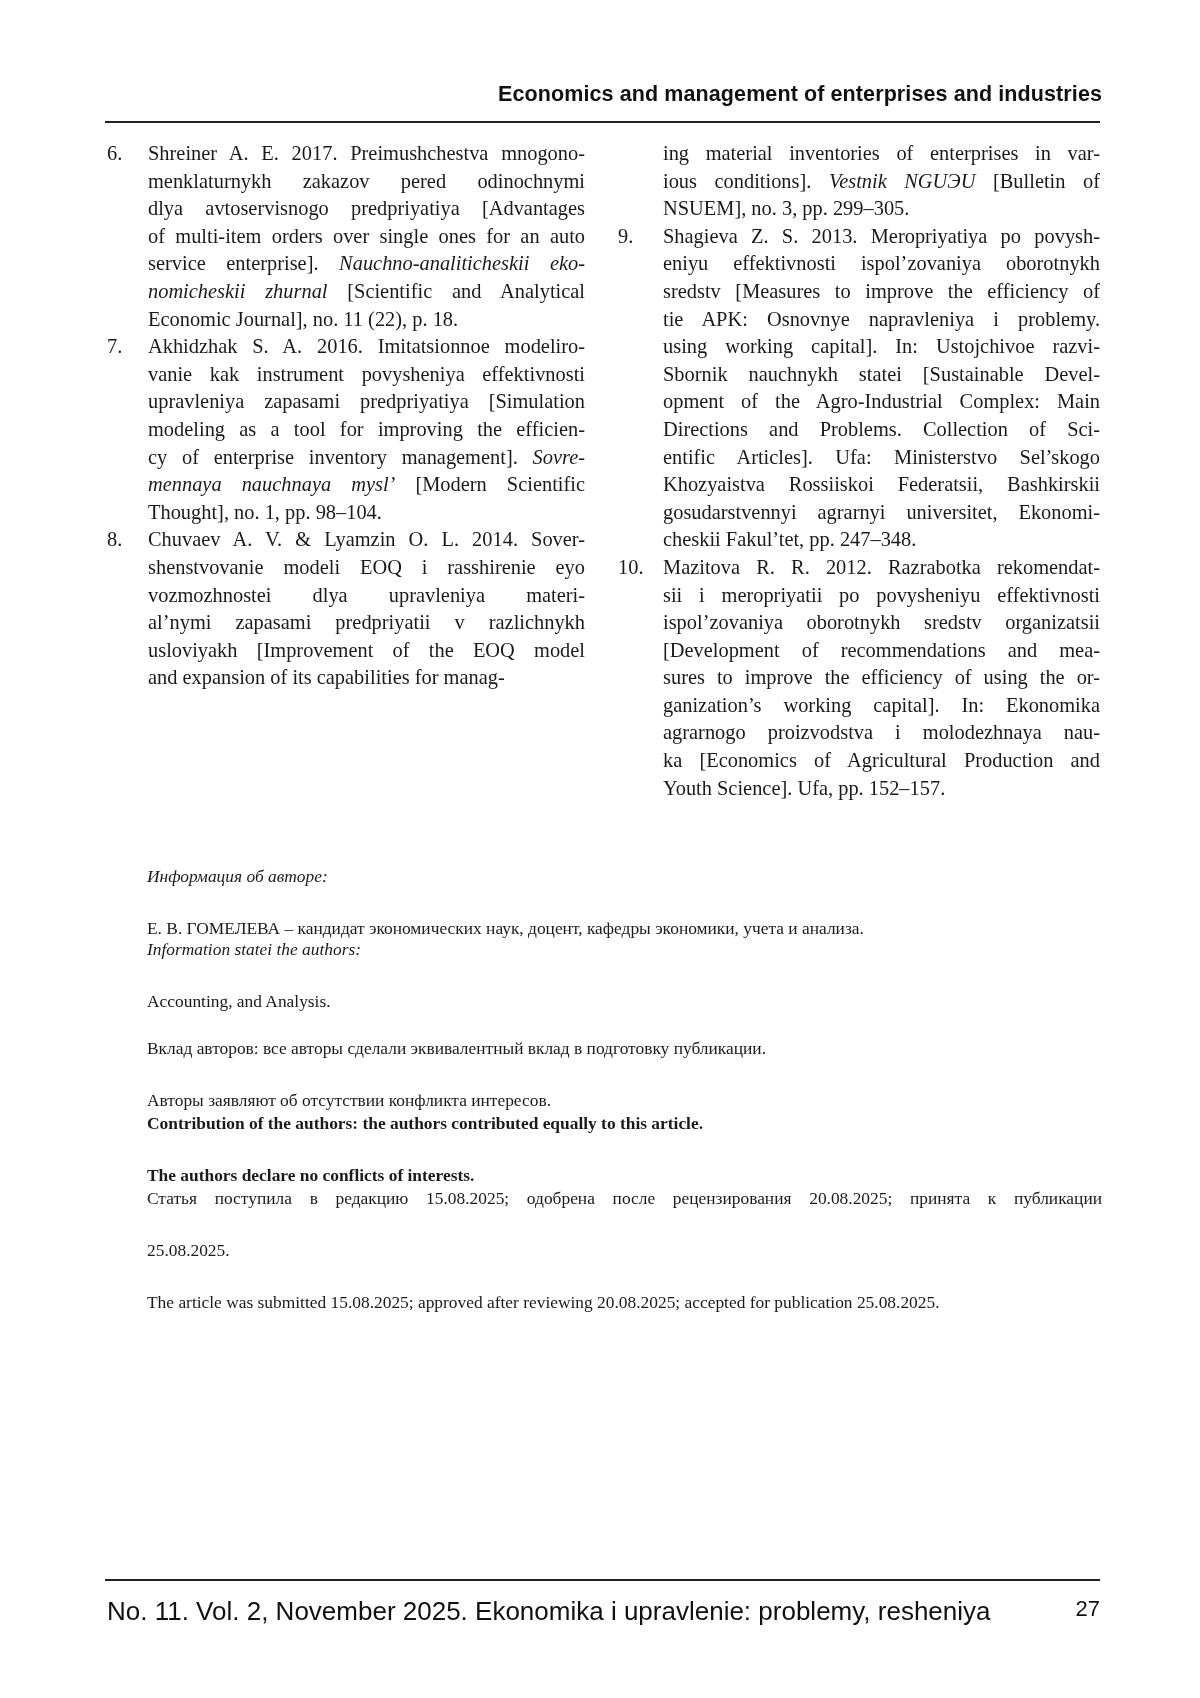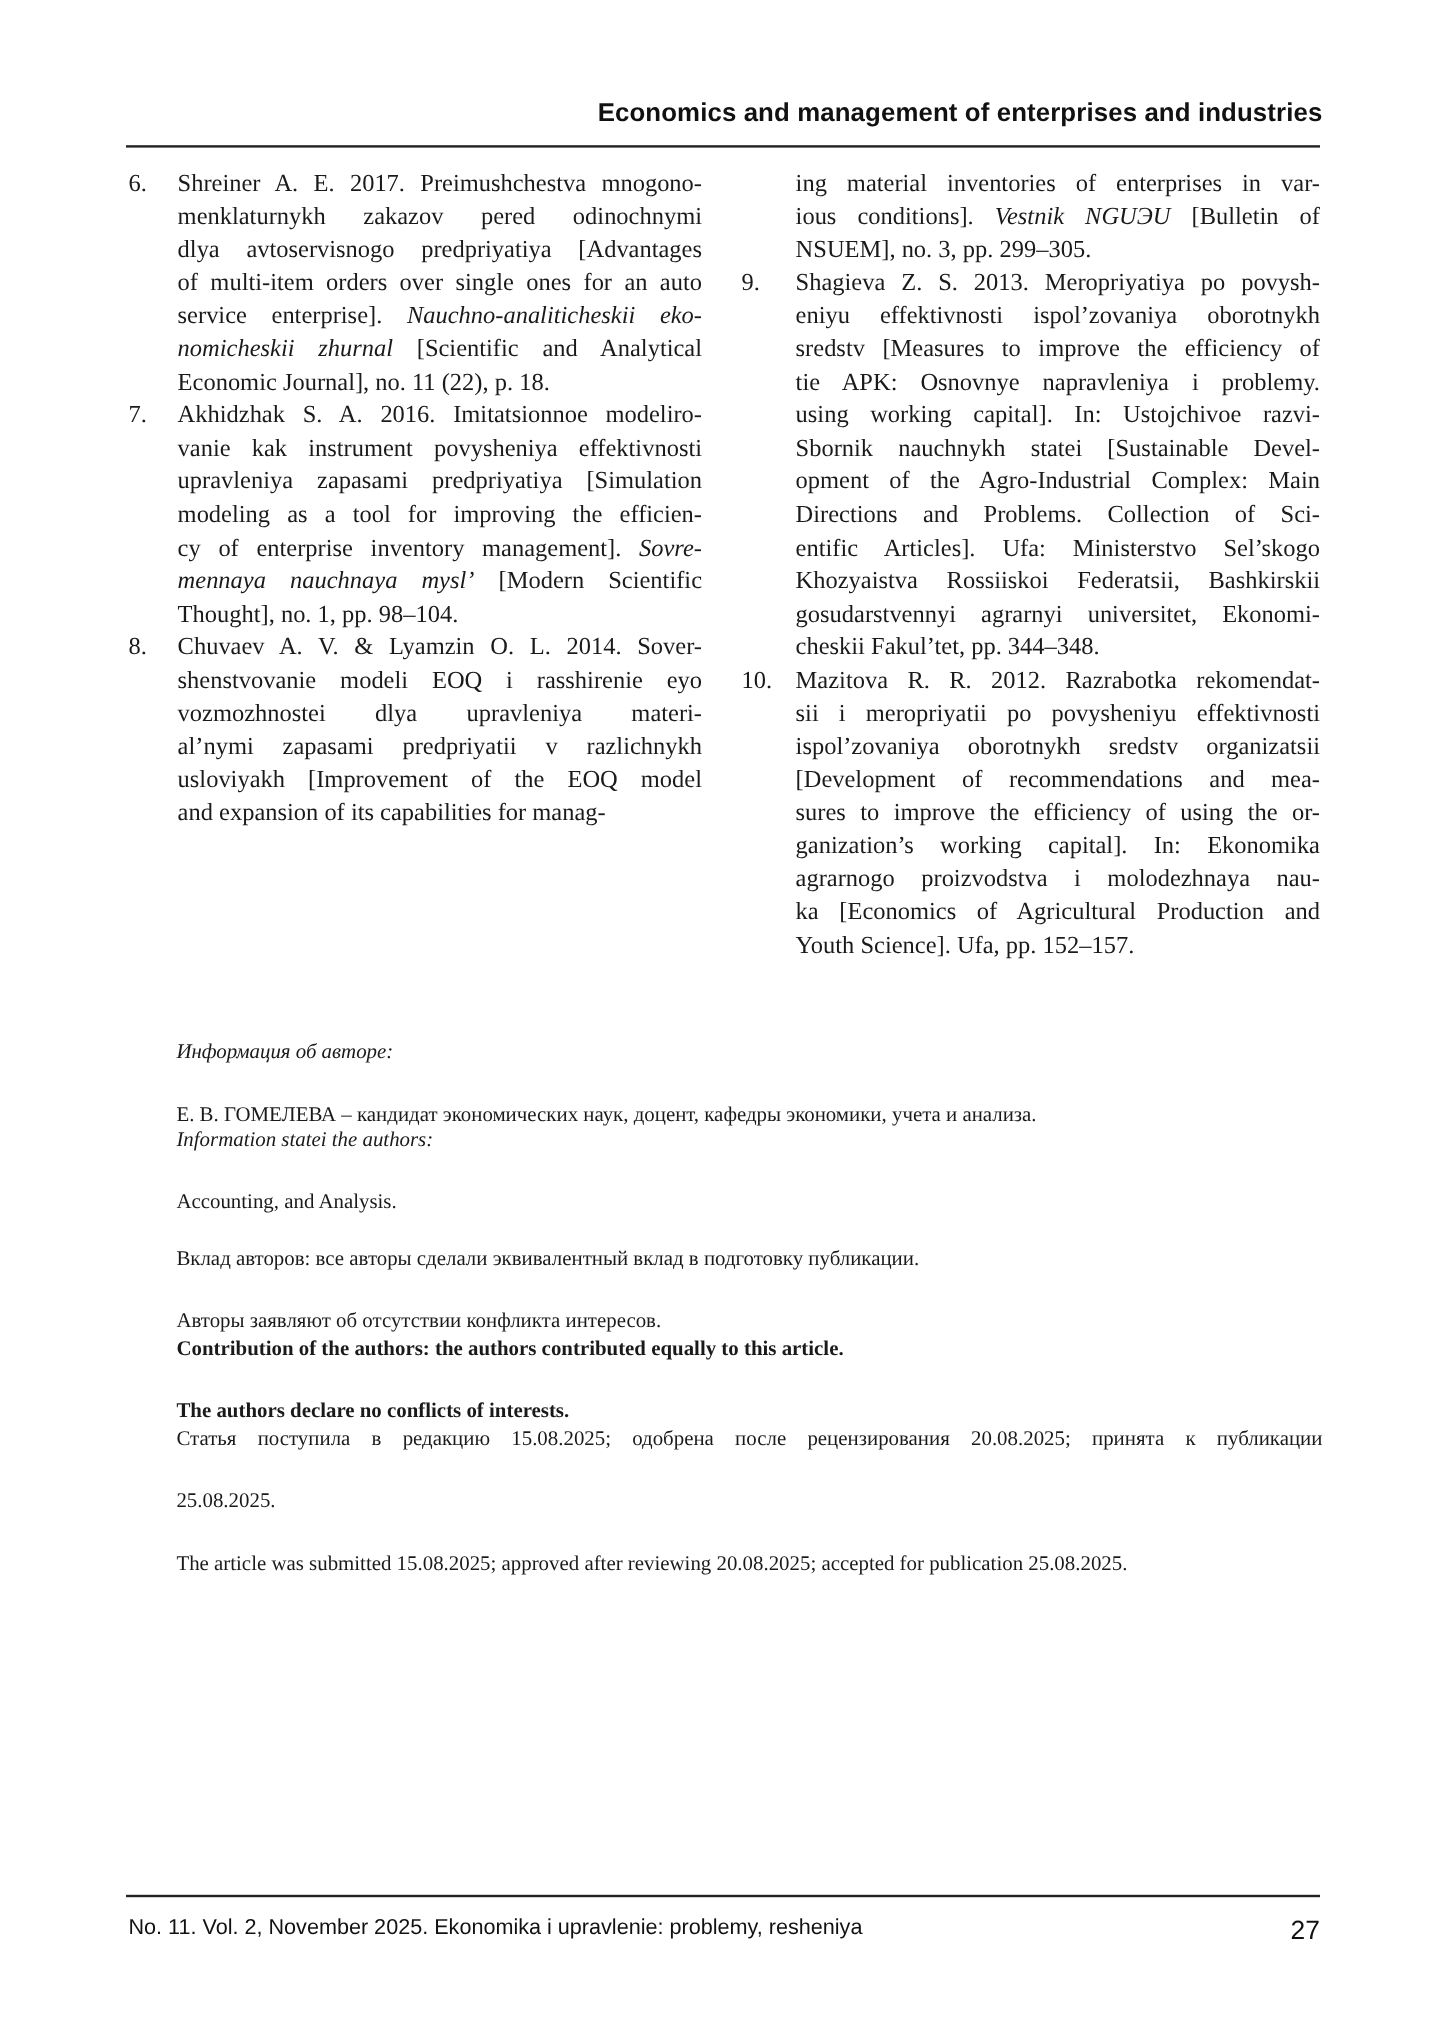--- a/index.html
+++ b/index.html
@@ -37,21 +37,21 @@
   .meta-line { display: block; margin-top: 28px; }
   .just { text-align: justify; text-align-last: justify; }
   .m1 { top: 836px; }
   .m2 { top: 909px; }
   .m3 { top: 1008px; }
   .m4 { top: 1083px; font-weight: bold; }
   .m5 { top: 1158px; }
 
   .footer-text {
     position: absolute; left: 107px; top: 1596px;
-    font-family: "Liberation Sans", sans-serif; font-size: 18px; color: #111;
+    font-family: "Liberation Sans", sans-serif; font-size: 26px; color: #111;
   }
   .page-number {
     position: absolute; right: 100px; top: 1596px;
     font-family: "Liberation Sans", sans-serif; font-size: 22px; color: #111;
   }
 </style>
 </head>
 <body>
 
 <div class="header-title">Economics and management of enterprises and industries</div>
@@ -104,21 +104,21 @@
         <span class="ref-line">eniyu effektivnosti ispol’zovaniya oborotnykh</span>
         <span class="ref-line">sredstv [Measures to improve the efficiency of</span>
         <span class="ref-line">tie APK: Osnovnye napravleniya i problemy.</span>
         <span class="ref-line">using working capital]. In: Ustojchivoe razvi-</span>
         <span class="ref-line">Sbornik nauchnykh statei [Sustainable Devel-</span>
         <span class="ref-line">opment of the Agro-Industrial Complex: Main</span>
         <span class="ref-line">Directions and Problems. Collection of Sci-</span>
         <span class="ref-line">entific Articles]. Ufa: Ministerstvo Sel’skogo</span>
         <span class="ref-line">Khozyaistva Rossiiskoi Federatsii, Bashkirskii</span>
         <span class="ref-line">gosudarstvennyi agrarnyi universitet, Ekonomi-</span>
-        <span class="ref-line last">cheskii Fakul’tet, pp. 344–348.</span>
+        <span class="ref-line last">cheskii Fakul’tet, pp. 247–348.</span>
       </div>
       <div class="ref">
         <span class="num">10.</span>
         <span class="ref-line">Mazitova R. R. 2012. Razrabotka rekomendat-</span>
         <span class="ref-line">sii i meropriyatii po povysheniyu effektivnosti</span>
         <span class="ref-line">ispol’zovaniya oborotnykh sredstv organizatsii</span>
         <span class="ref-line">[Development of recommendations and mea-</span>
         <span class="ref-line">sures to improve the efficiency of using the or-</span>
         <span class="ref-line">ganization’s working capital]. In: Ekonomika</span>
         <span class="ref-line">agrarnogo proizvodstva i molodezhnaya nau-</span>

